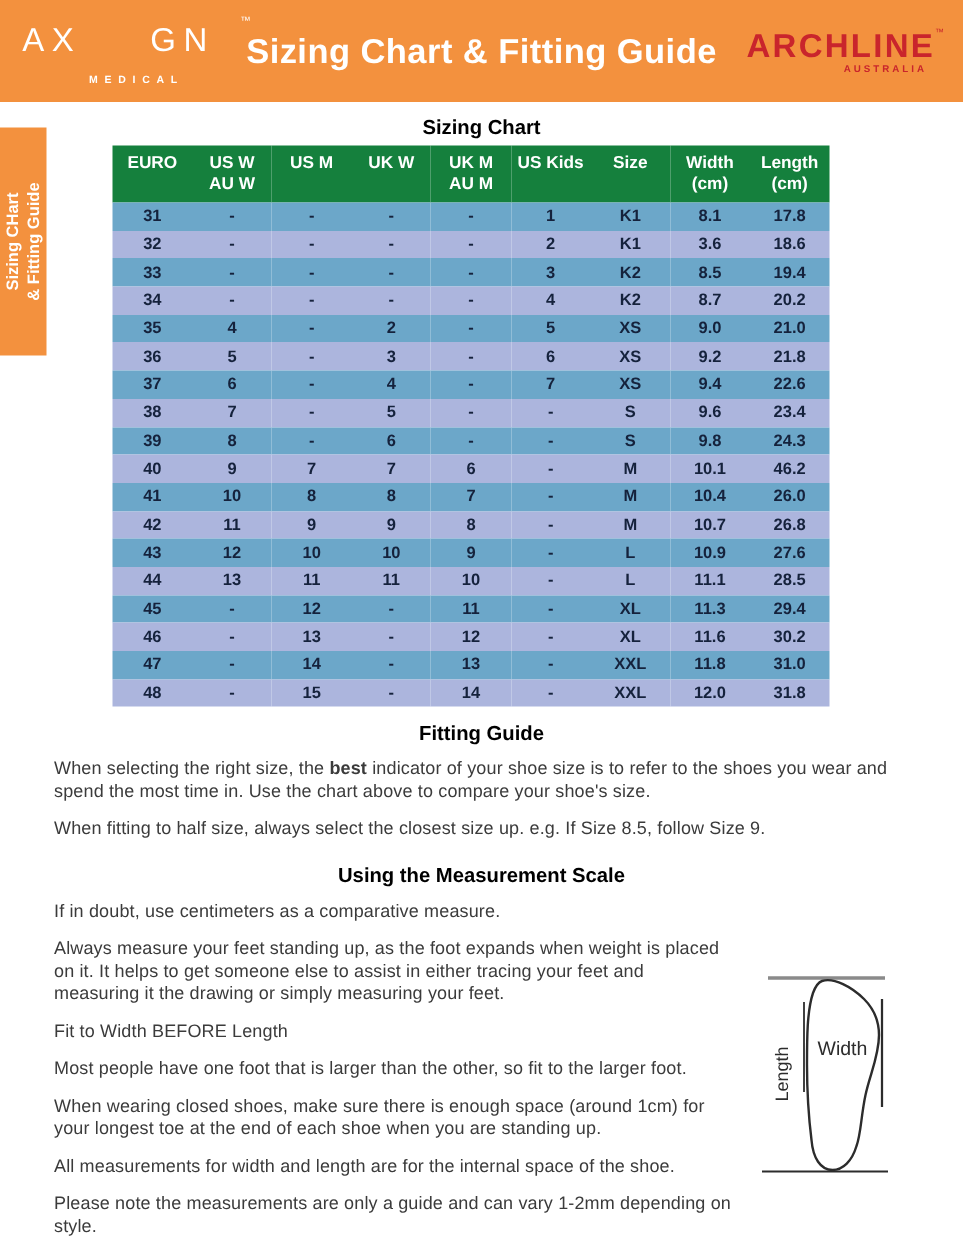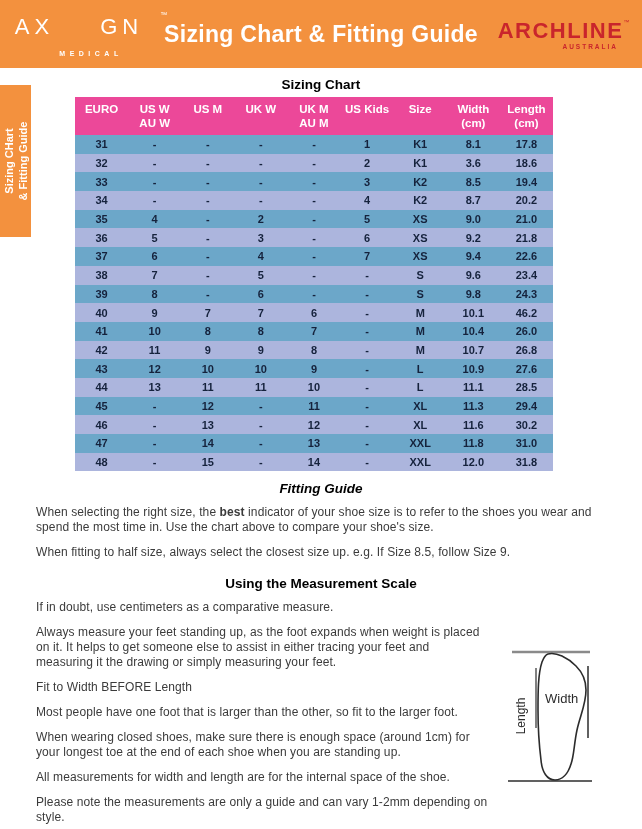--- a/index.html
+++ b/index.html
@@ -54,30 +54,30 @@
   }
 
   
   .content { position:absolute; top:68px; left:0; width:642px; }
 
   .section-heading {
     text-align:center; color:#000;
     font-size:13.5px; font-weight:bold;
   }
   .sizing-heading     { margin:9px 0 5px; }
-  .fitting-heading    { margin:10px 0 9px;font-style:italic; }
+  .fitting-heading    { margin:10px 0 9px; }
   .measurement-heading{ margin:16px 16px 9px; }
 
   
   table.sizing-table {
     margin-left:75px; width:478px;
     border-collapse:collapse; table-layout:fixed;
   }
   .sizing-table th {
-    background:#ec4899; color:#fff;
+    background:#15803d; color:#fff;
     font-size:11.5px; font-weight:bold;
     line-height:14px; padding:5px 0 4px;
     vertical-align:top; text-align:center;
     white-space:pre-line; height:38px;
   }
   .sizing-table td {
     height:18.7px; text-align:center;
     font-size:11px; font-weight:bold; color:#15223C;
     padding:0; line-height:18px;
   }

